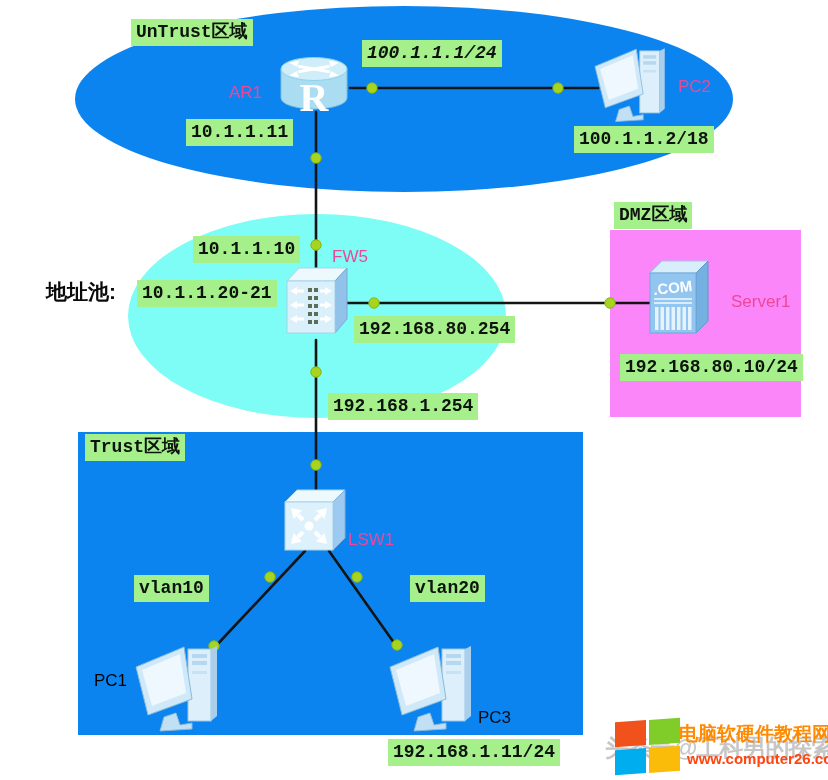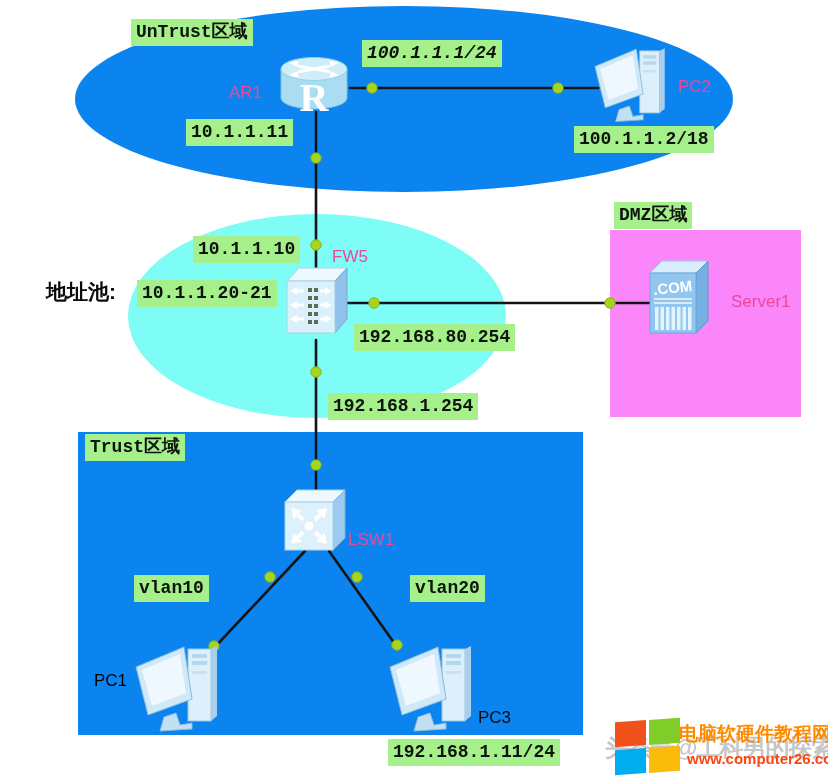--- a/index.html
+++ b/index.html
@@ -202,22 +202,23 @@
   <div class="glabel" style="left:614px;top:202px;">DMZ区域</div>
   <div class="glabel" style="left:85px;top:434px;">Trust区域</div>
 
   <div class="pool-prefix">地址池:</div>
   <div class="glabel" style="left:137px;top:280px;">10.1.1.20-21</div>
 
   <div class="glabel" style="left:362px;top:40px;font-style:italic;">100.1.1.1/24</div>
   <div class="glabel" style="left:574px;top:126px;">100.1.1.2/18</div>
   <div class="glabel" style="left:186px;top:119px;">10.1.1.11</div>
   <div class="glabel" style="left:193px;top:236px;">10.1.1.10</div>
-  <div class="glabel" style="left:354px;top:324px;">192.168.80.254</div>
+  <div class="glabel" style="left:354px;top:316px;">192.168.80.254</div>
   <div class="glabel" style="left:328px;top:393px;">192.168.1.254</div>
+  <div class="glabel" style="left:620px;top:354px;">192.168.80.10/24</div>
   <div class="glabel" style="left:134px;top:575px;">vlan10</div>
   <div class="glabel" style="left:410px;top:575px;">vlan20</div>
   <div class="glabel" style="left:388px;top:739px;">192.168.1.11/24</div>
 
   <div class="dname" style="left:229px;top:84px;">AR1</div>
   <div class="dname" style="left:678px;top:78px;">PC2</div>
   <div class="dname" style="left:332px;top:248px;">FW5</div>
   <div class="dname" style="left:731px;top:293px;">Server1</div>
   <div class="dname" style="left:348px;top:509px;margin-top:22px;">LSW1</div>
   <div class="dname" style="left:94px;top:672px;color:#000000;">PC1</div>

